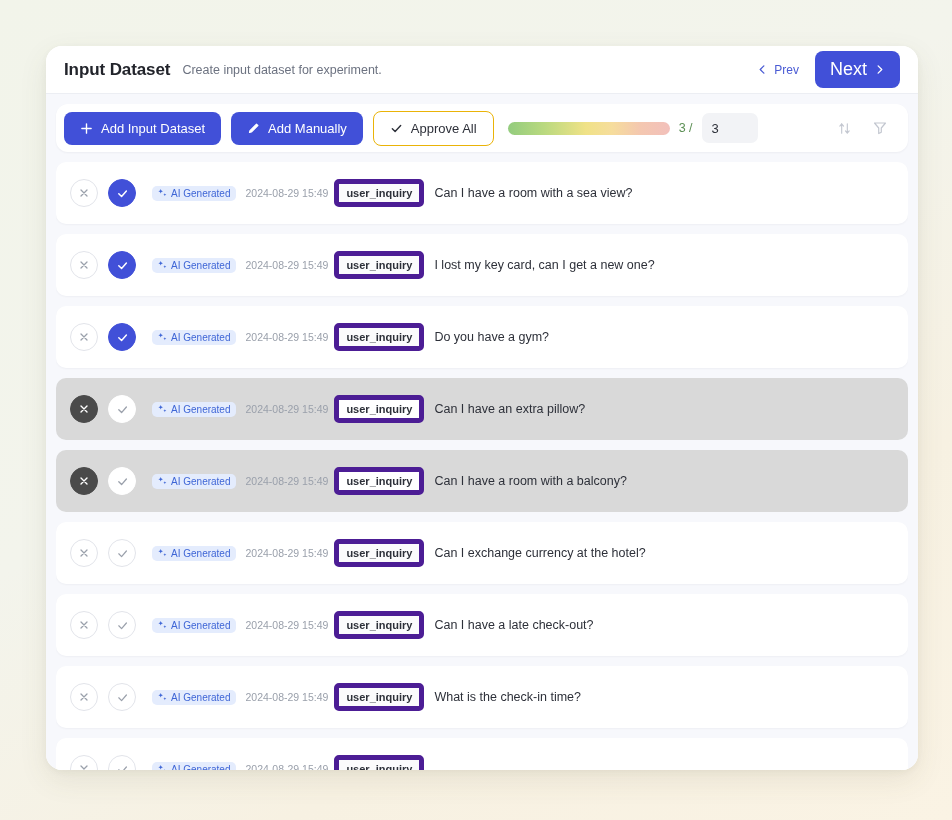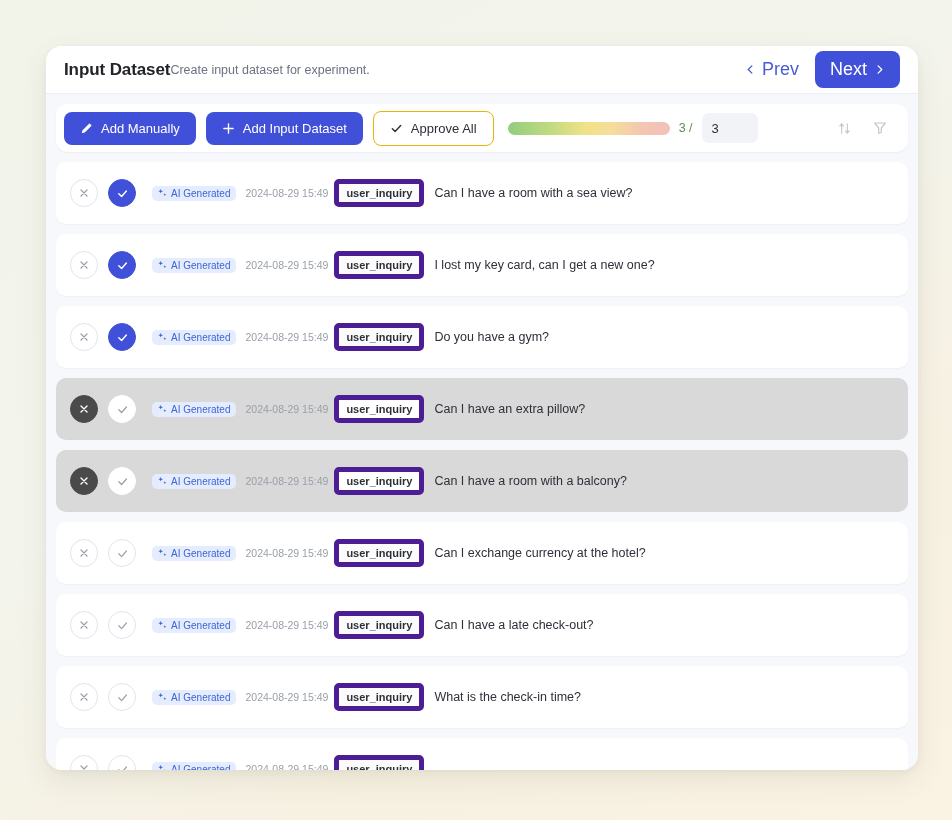--- a/index.html
+++ b/index.html
@@ -45,28 +45,29 @@
   }
   .hdr-title {
     font-size: 17px;
     font-weight: bold;
     color: #22242b;
     letter-spacing: -0.1px;
   }
   .hdr-sub {
     font-size: 12.5px;
     color: #6c7280;
+    margin-left: 12px;
   }
   .hdr-spacer { flex: 1 1 auto; }
 
   .prev-btn {
     display: flex;
     align-items: center;
     gap: 6px;
-    font-size: 18px;
+    font-size: 12px;
     color: #4a5bd4;
     background: none;
     border: none;
     padding: 6px 10px;
     cursor: pointer;
     font-family: inherit;
   }
   .next-btn {
     display: flex;
     align-items: center;
@@ -300,33 +301,33 @@
       </span>
     </button>
   </div>
 
   <div class="body">
 
     <div class="toolbar">
       <button class="btn btn-primary">
         <span class="ic">
           <svg width="13" height="13" viewBox="0 0 14 14" fill="none">
+              <path d="M7 2v10M2 7h10" stroke="#fff" stroke-width="1.5" stroke-linecap="round"></path>
+            </svg>
+        </span>
+        <span>Add Input Dataset</span>
+      </button>
+
+      <button class="btn btn-primary">
+        <span class="ic">
+          <svg width="13" height="13" viewBox="0 0 14 14" fill="none">
               <path d="M10.2 2.3l1.5 1.5-7 7-2 .5.5-2 7-7z" stroke="#fff" stroke-width="1.3" stroke-linejoin="round" fill="#fff"></path>
             </svg>
         </span>
         <span>Add Manually</span>
-      </button>
-
-      <button class="btn btn-primary">
-        <span class="ic">
-          <svg width="13" height="13" viewBox="0 0 14 14" fill="none">
-              <path d="M7 2v10M2 7h10" stroke="#fff" stroke-width="1.5" stroke-linecap="round"></path>
-            </svg>
-        </span>
-        <span>Add Input Dataset</span>
       </button>
 
       <button class="btn btn-outline">
         <span class="ic">
           <svg width="13" height="13" viewBox="0 0 14 14" fill="none">
               <path d="M2.5 7.3l3 3 6-6.6" stroke="#2d3039" stroke-width="1.5" stroke-linecap="round" stroke-linejoin="round"></path>
             </svg>
         </span>
         <span>Approve All</span>
       </button>

